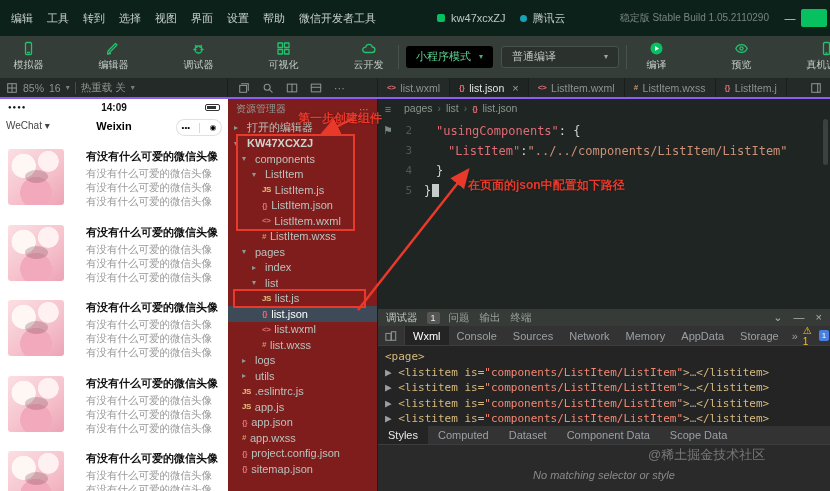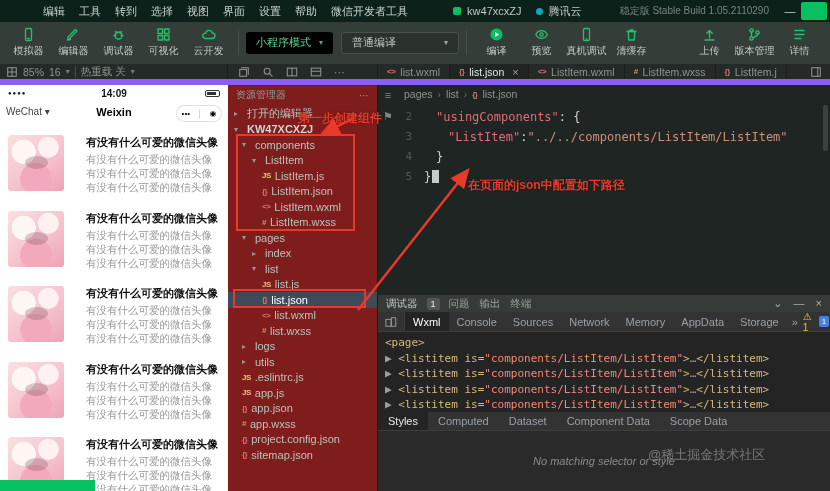--- a/index.html
+++ b/index.html
@@ -1,44 +1,44 @@
 <!DOCTYPE html>
 <html><head>
 <meta charset="utf-8">
 <style>
   *{margin:0;padding:0;box-sizing:border-box;}
   html,body{width:830px;height:491px;overflow:hidden;background:#1d2421;
     font-family:"Liberation Sans","DejaVu Sans",sans-serif;}
   .app{position:relative;width:830px;height:491px;overflow:hidden;}
 
   
-  .titlebar{height:22px;background:#0d211b;display:flex;align-items:center;color:#c9d2cc;font-size:11px;padding-left:32px;}
+  .titlebar{height:36px;background:#0d211b;display:flex;align-items:center;color:#c9d2cc;font-size:11px;}
   .menus{display:flex;padding-left:4px;}
   .menus span{padding:0 7px;cursor:default;white-space:nowrap;}
   .title-center{flex:1;display:flex;justify-content:center;align-items:center;gap:6px;color:#bfc9c3;min-width:0;}
   .proj-ic{width:8px;height:8px;background:#07c160;border-radius:2px;display:inline-block;}
   .cloud-dot{width:7px;height:7px;background:#18a4b8;border-radius:50%;display:inline-block;margin-left:8px;}
   .version{color:#78857e;font-size:10px;margin-right:10px;white-space:nowrap;}
   .win-min{width:22px;text-align:center;color:#cfd8d2;}
   .win-green{width:26px;height:18px;background:#07c160;border-radius:2px;margin-right:3px;}
 
   
   .toolbar{height:42px;background:#353d39;display:flex;align-items:center;padding:0 6px;border-bottom:1px solid #20262300;}
-  .tb-group{display:flex;align-items:center;}
+  .tb-group{display:flex;align-items:center;gap:40px;}
   .tool-btn{display:flex;flex-direction:column;align-items:center;justify-content:center;width:45px;gap:2px;color:#c2cac5;font-size:10px;cursor:default;}
   .tb-ic{width:15px;height:15px;fill:none;stroke:#20c46c;stroke-width:1.3;stroke-linecap:round;stroke-linejoin:round;}
   .sep{width:1px;height:24px;background:#49534d;margin:0 7px;flex:none;}
   .dropdown{height:22px;display:flex;align-items:center;gap:8px;padding:0 10px;border-radius:3px;font-size:11px;white-space:nowrap;}
   .dd-mode{background:#000000;color:#5fd593;}
   .dd-compile{background:#2b322e;color:#b9c2bd;border:1px solid #49534d;min-width:118px;justify-content:space-between;margin-left:8px;}
   .caret{font-size:8px;opacity:.8;}
   .toolbar-right{margin-left:auto;display:flex;align-items:center;padding-right:2px;}
 
   
-  .tabrow{height:21px;background:#242a27;display:flex;align-items:stretch;font-size:10.5px;color:#8b958f;border-bottom:6px solid #8b5cf6;}
+  .tabrow{height:21px;background:#242a27;display:flex;align-items:stretch;font-size:10.5px;color:#8b958f;border-bottom:2px solid #8b5cf6;}
   .sim-status{width:228px;flex:none;display:flex;align-items:center;padding:0 6px;gap:5px;border-right:1px solid #191e1c;}
   .ss-sep{width:1px;height:12px;background:#454f49;}
   .mini-icons{width:150px;flex:none;display:flex;align-items:center;gap:12px;padding:0 10px;border-right:1px solid #191e1c;}
   .mini-ic{width:12px;height:12px;fill:none;stroke:#8b958f;stroke-width:1.2;stroke-linecap:round;}
   .tabs{display:flex;align-items:stretch;flex:1;min-width:0;overflow:hidden;}
   .tab{display:flex;align-items:center;gap:5px;padding:0 9px;border-right:1px solid #191e1c;white-space:nowrap;cursor:default;}
   .tab.active{background:#1e2522;color:#e2e8e4;}
   .tab .close{margin-left:3px;color:#9aa49e;font-size:11px;}
   .fi{font-size:8px;font-weight:bold;letter-spacing:-.5px;}
   .fi-js{color:#e5c07b;}.fi-json{color:#e06c75;}.fi-wxml{color:#e06c75;}.fi-wxss{color:#d19a66;}

